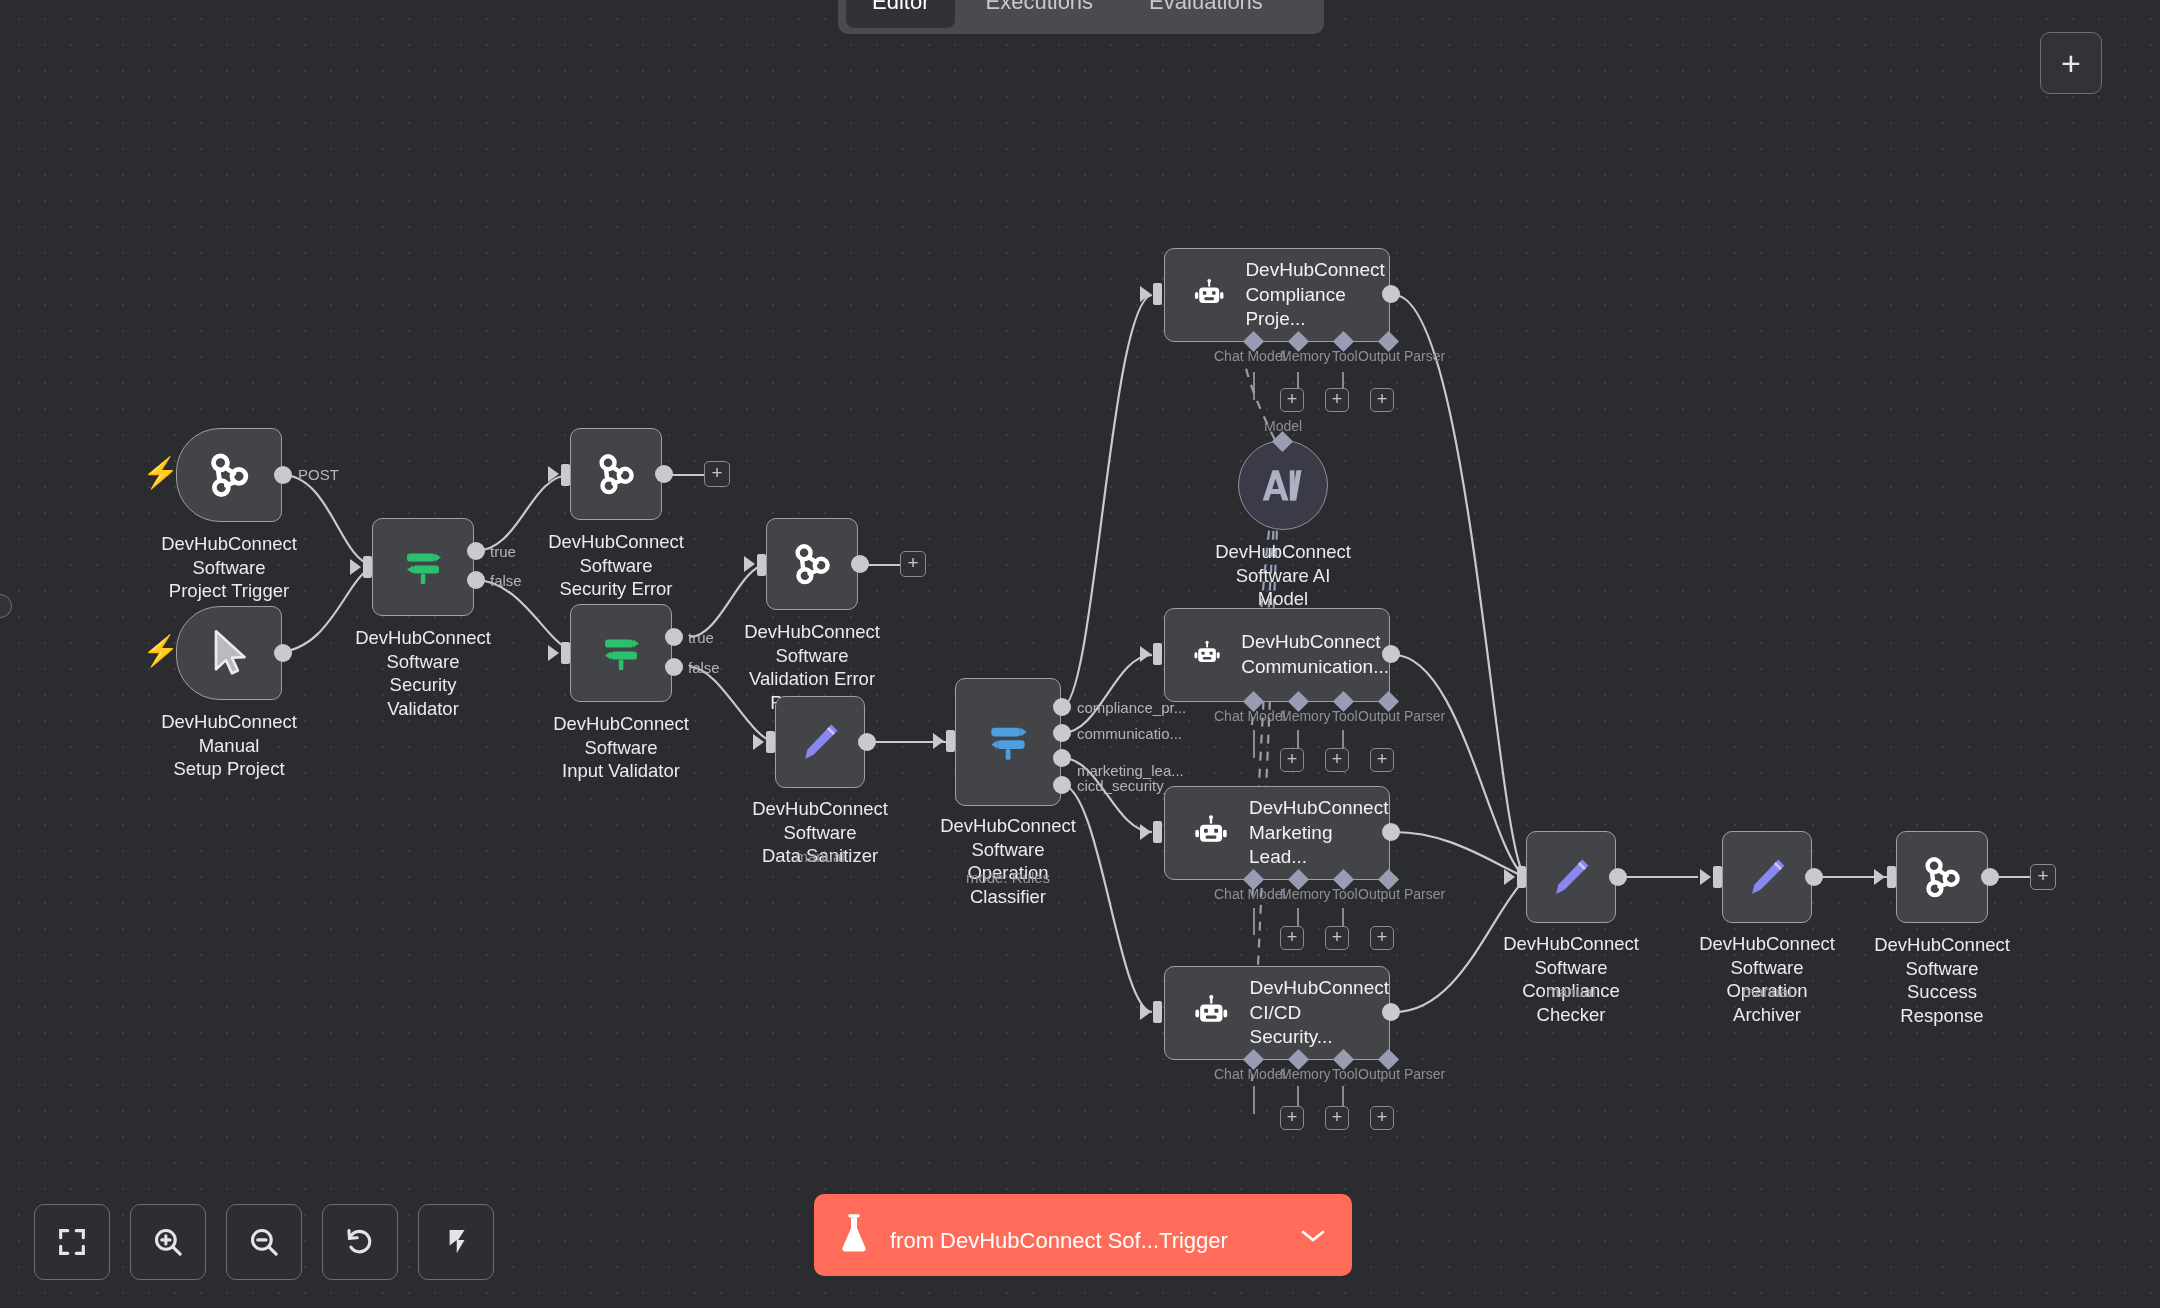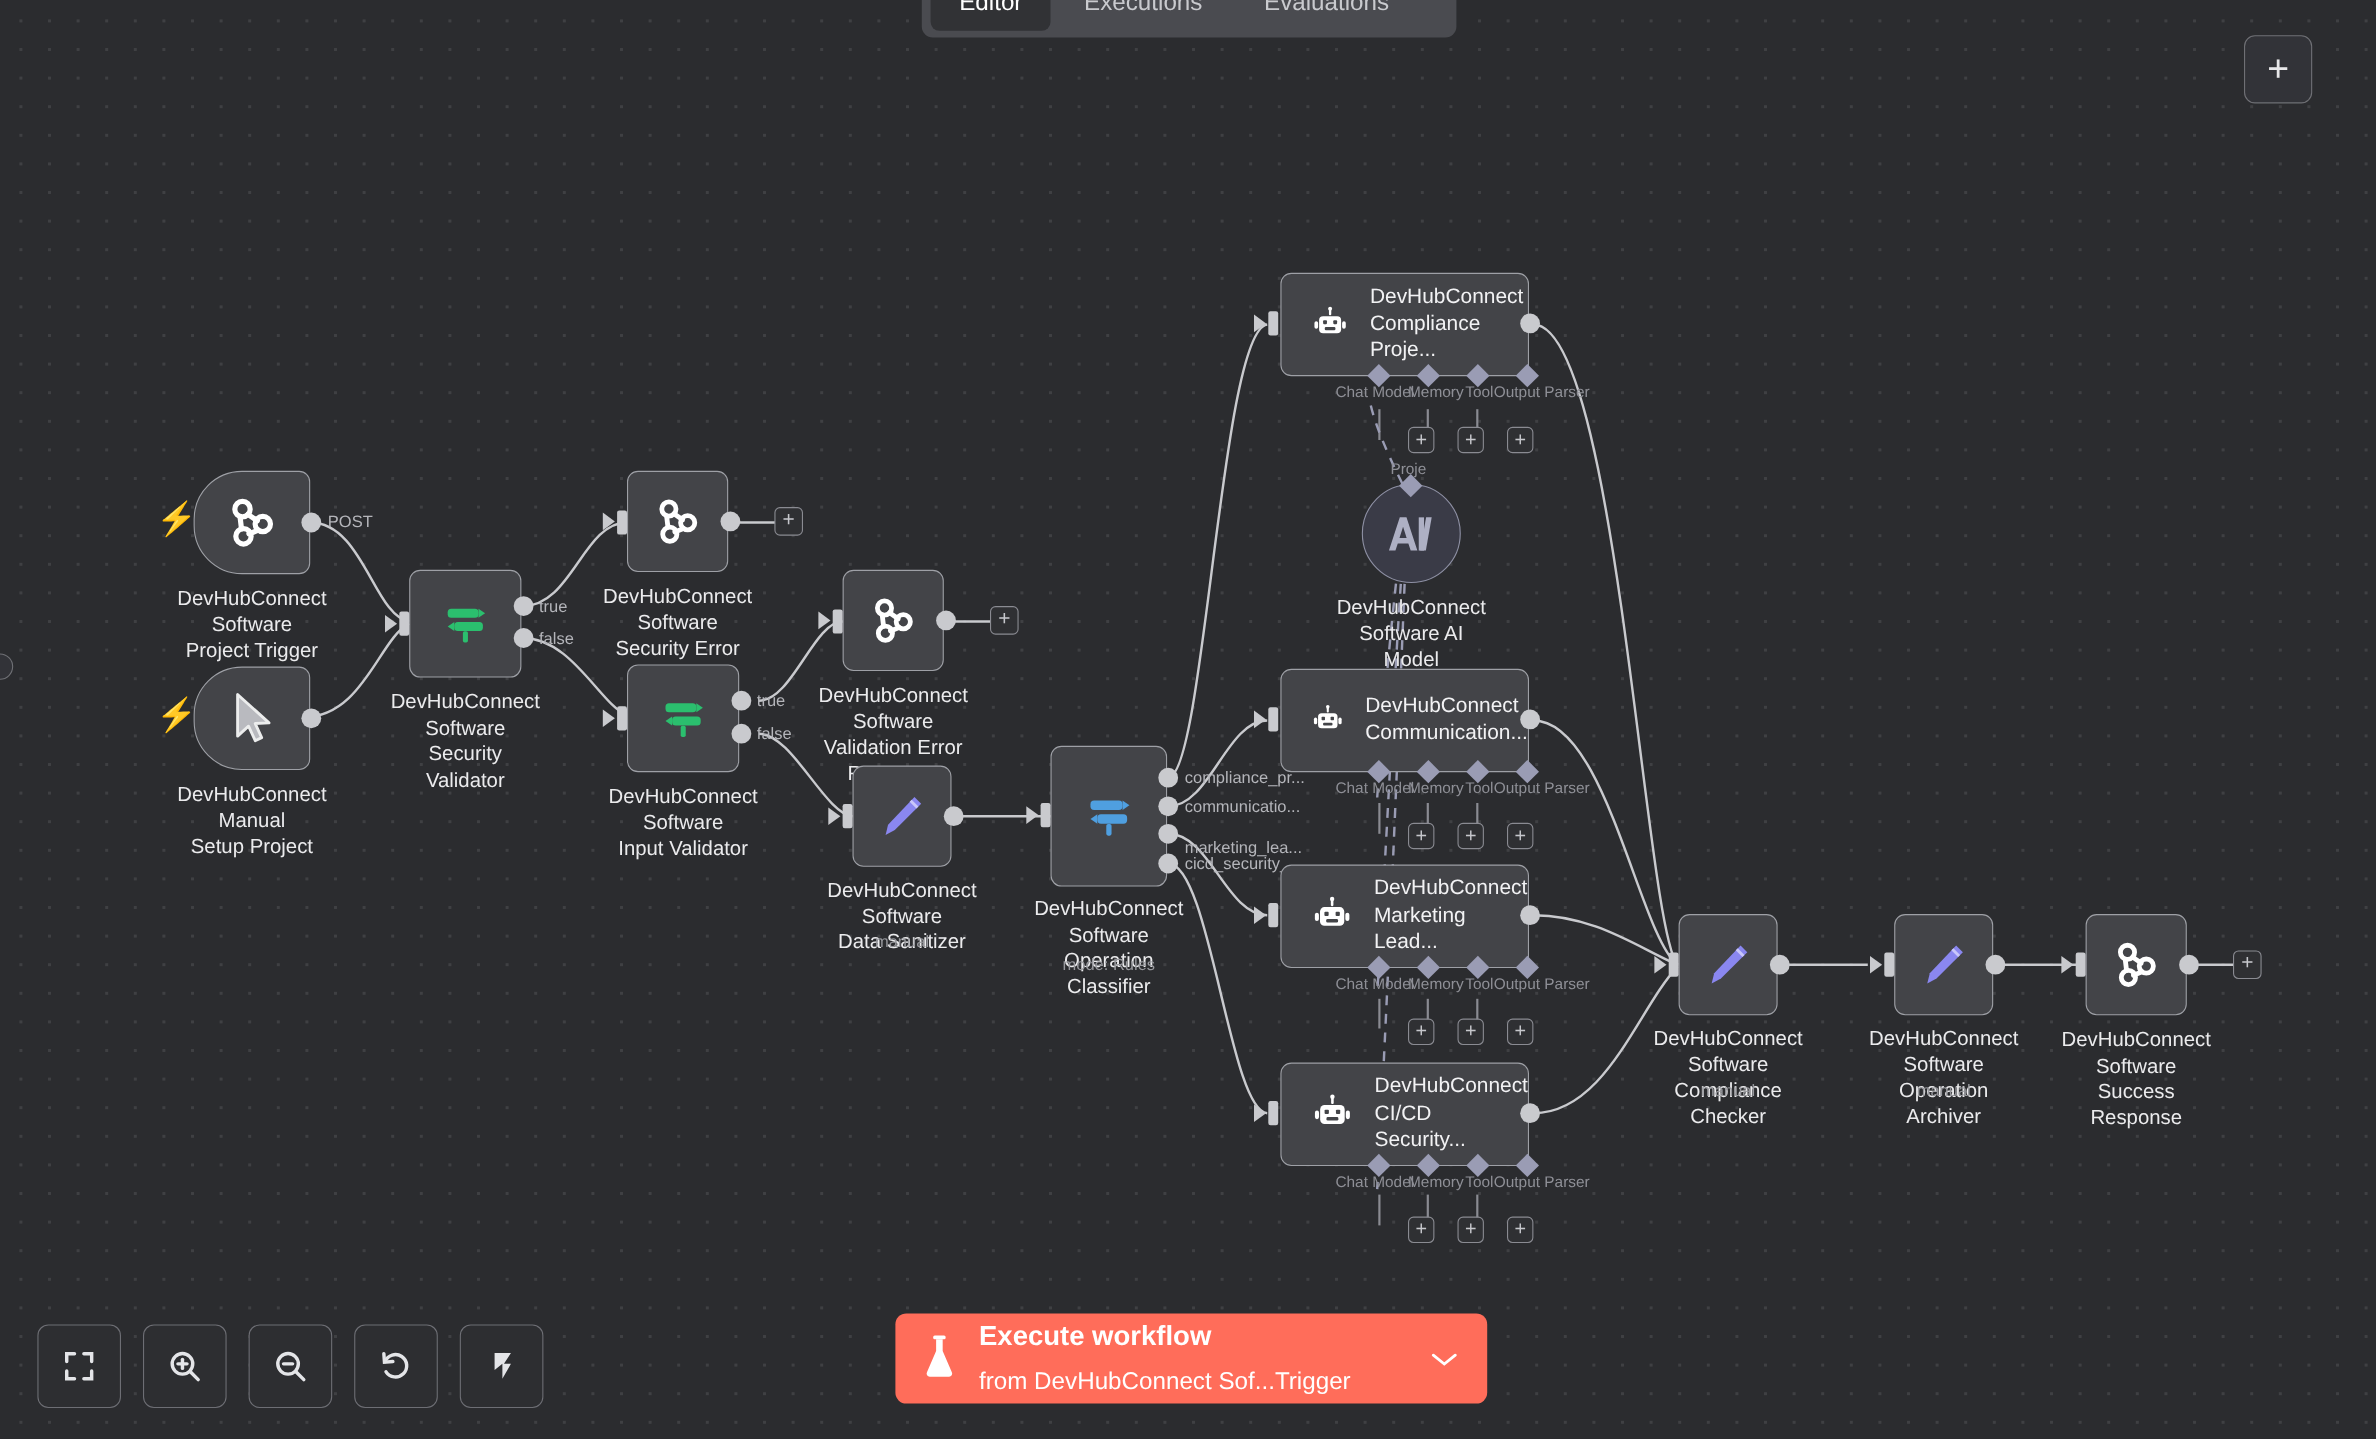--- a/index.html
+++ b/index.html
@@ -514,21 +514,21 @@
     <div class="sublabel" style="left:50px; top:100px;">Chat Model</div>
     <div class="sublabel" style="left:116px; top:100px;">Memory</div>
     <div class="sublabel" style="left:168px; top:100px;">Tool</div>
     <div class="sublabel" style="left:194px; top:100px;">Output Parser</div>
     <div class="plusbox sm" style="left:116px; top:140px;">+</div>
     <div class="plusbox sm" style="left:161px; top:140px;">+</div>
     <div class="plusbox sm" style="left:206px; top:140px;">+</div>
   </div>
 
   <div class="node" style="left:1238px; top:440px;">
-    <div class="sublabel" style="left:26px; top:-22px;">Proje</div>
+    <div class="sublabel" style="left:26px; top:-22px;">Model</div>
     <div class="diamond" style="left:37px; top:-6px;"></div>
     <div class="nbox round" style="width:90px; height:90px;">
       <svg class="icon-svg" width="48" height="40" viewBox="0 0 34 26">
         <g fill="#aeb0c4">
           <path d="M2.6 24 L9.6 2.6 L13.9 2.6 L20.9 24 L16.6 24 L15.1 19.4 L8.3 19.4 L6.8 24 Z
                    M9.4 15.9 L14 15.9 L11.7 8.6 Z"></path>
           <rect x="21.8" y="2.6" width="3.4" height="21.4"></rect>
           <path d="M27 2.6 L30.6 2.6 L30.6 24 L27 24 Z" transform="skewX(-10)"></path>
         </g>
       </svg>
@@ -750,21 +750,20 @@
     <span class="flask">
       <svg width="36" height="44" viewBox="0 0 22 28">
         <g fill="#ffffff">
           <rect x="7.4" y="2" width="7.2" height="2.1" rx="0.9"></rect>
           <path d="M9.1 4.1 L12.9 4.1 L12.9 11 L18.2 23.2 A1.8 1.8 0 0 1 16.6 25.8
                    L5.4 25.8 A1.8 1.8 0 0 1 3.8 23.2 L9.1 11 Z"></path>
         </g>
       </svg>
     </span>
     <span class="txt">
-      <span class="l1" style="display:block;">Execute workflow</span>
       <span class="l2" style="display:block;">from DevHubConnect Sof...Trigger</span>
     </span>
     <span class="chev">
       <svg width="26" height="16" viewBox="0 0 26 16">
         <path d="M3 4 L13 12 L23 4" fill="none" stroke="#ffffff" stroke-width="2.6" stroke-linecap="round"></path>
       </svg>
     </span>
   </div>
 
 </div>

